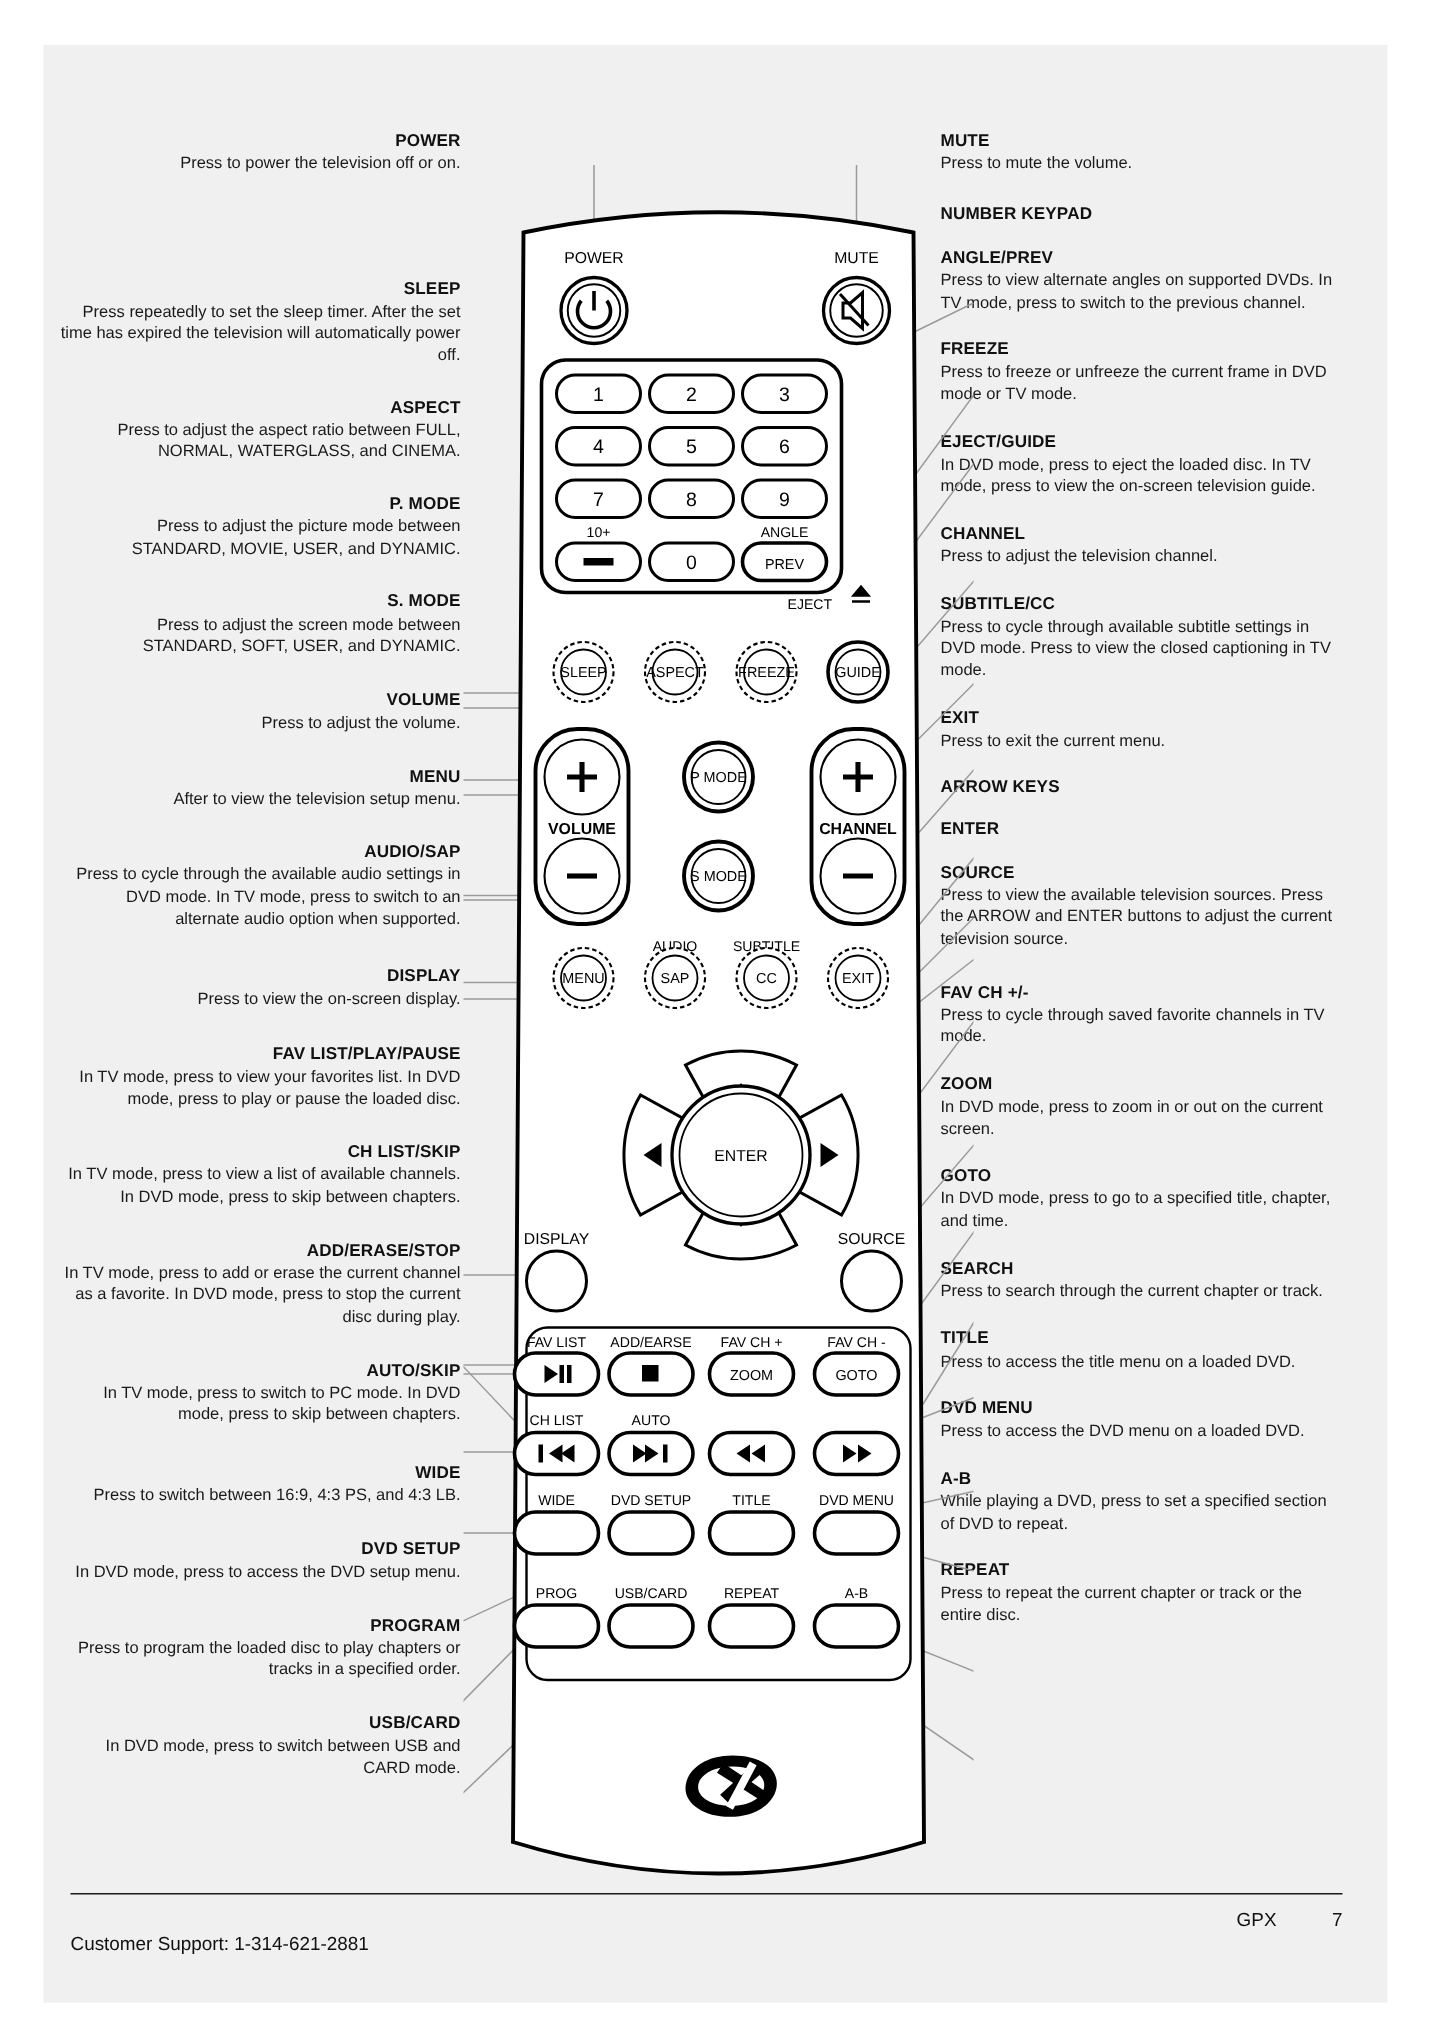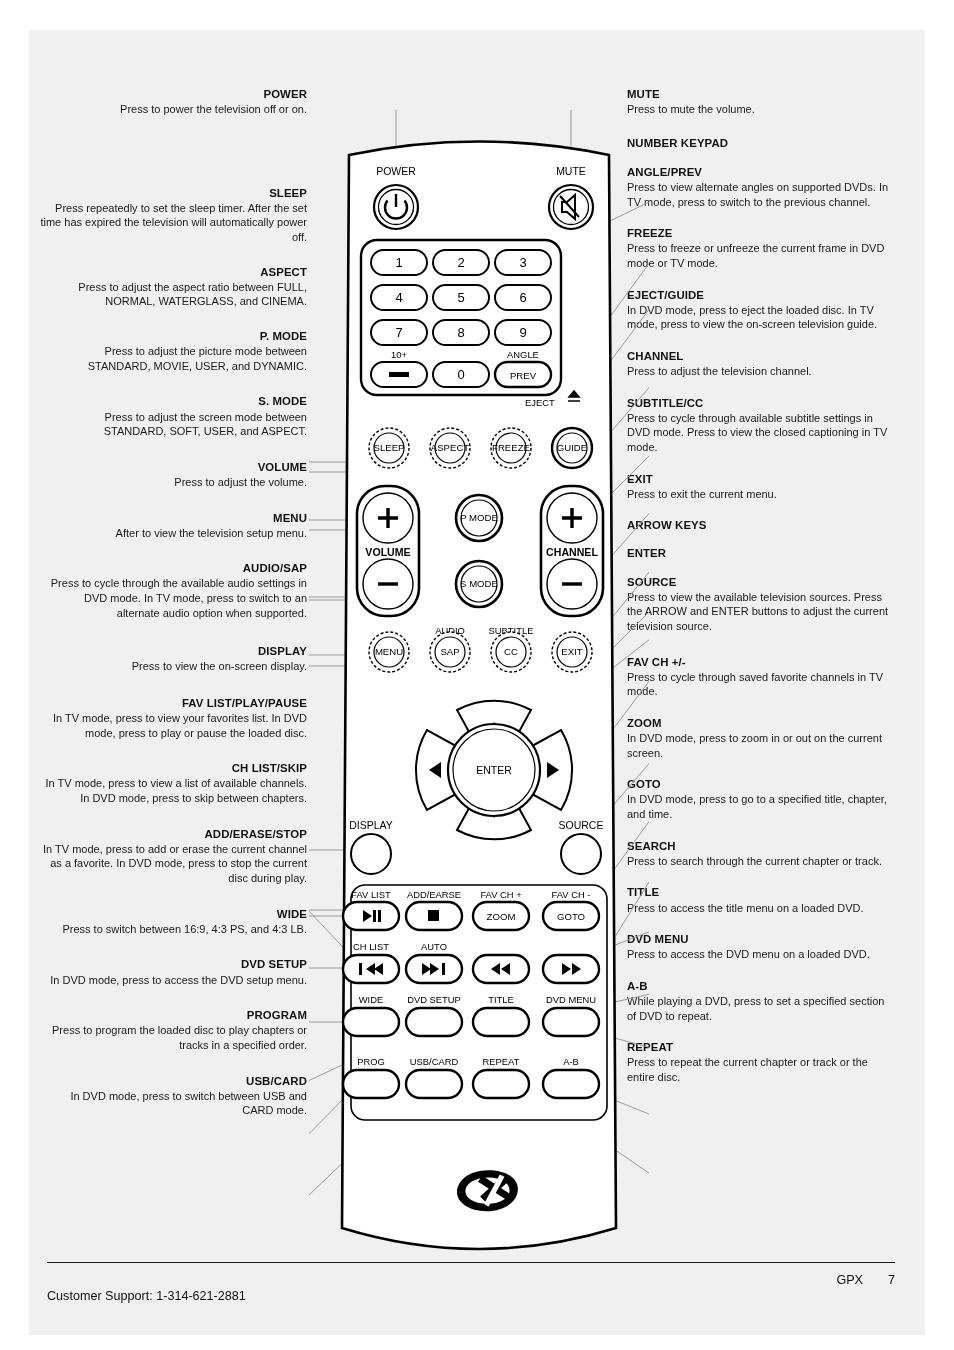--- a/index.html
+++ b/index.html
@@ -39,21 +39,21 @@
 
   
   .footer-rule{
     position:absolute;left:18px;top:1232px;width:848px;height:1px;background:#1a1a1a;
   }
   .footer{
     position:absolute;left:18px;top:1243px;width:848px;
     font-size:12.6px;color:#111;
   }
   .footer .left{position:absolute;left:0;top:16px;}
-  .footer .gpx{position:absolute;right:32px;top:0;}
+  .footer .gpx{position:absolute;right:44px;top:0;}
   .footer .pg{position:absolute;right:0;top:0;}
 </style>
 </head>
 <body>
 
 <div class="page">
 
   <div class="col col-left">
     <div class="ann" style="margin-bottom:70px;">
       <div class="ann-title">POWER</div>
@@ -66,21 +66,21 @@
     <div class="ann" style="margin-bottom:21px;">
       <div class="ann-title">ASPECT</div>
       <div class="ann-body">Press to adjust the aspect ratio between FULL, NORMAL, WATERGLASS, and CINEMA.</div>
     </div>
     <div class="ann" style="margin-bottom:22px;">
       <div class="ann-title">P. MODE</div>
       <div class="ann-body">Press to adjust the picture mode between STANDARD, MOVIE, USER, and DYNAMIC.</div>
     </div>
     <div class="ann" style="margin-bottom:22px;">
       <div class="ann-title">S. MODE</div>
-      <div class="ann-body">Press to adjust the screen mode between STANDARD, SOFT, USER, and ASPECT.</div>
+      <div class="ann-body">Press to adjust the screen mode between STANDARD, SOFT, USER, and DYNAMIC.</div>
     </div>
     <div class="ann" style="margin-bottom:22px;">
       <div class="ann-title">VOLUME</div>
       <div class="ann-body">Press to adjust the volume.</div>
     </div>
     <div class="ann" style="margin-bottom:22px;">
       <div class="ann-title">MENU</div>
       <div class="ann-body">After to view the television setup menu.</div>
     </div>
     <div class="ann" style="margin-bottom:25px;">
@@ -95,20 +95,24 @@
       <div class="ann-title">FAV LIST/PLAY/PAUSE</div>
       <div class="ann-body">In TV mode, press to view your favorites list. In DVD mode, press to play or pause the loaded disc.</div>
     </div>
     <div class="ann" style="margin-bottom:22px;">
       <div class="ann-title">CH LIST/SKIP</div>
       <div class="ann-body">In TV mode, press to view a list of available channels. In DVD mode, press to skip between chapters.</div>
     </div>
     <div class="ann" style="margin-bottom:22px;">
       <div class="ann-title">ADD/ERASE/STOP</div>
       <div class="ann-body">In TV mode, press to add or erase the current channel as a favorite. In DVD mode, press to stop the current disc during play.</div>
+    </div>
+    <div class="ann" style="margin-bottom:25px;">
+      <div class="ann-title">AUTO/SKIP</div>
+      <div class="ann-body">In TV mode, press to switch to PC mode.  In DVD mode, press to skip between chapters.</div>
     </div>
     <div class="ann" style="margin-bottom:22px;">
       <div class="ann-title">WIDE</div>
       <div class="ann-body">Press to switch between 16:9, 4:3 PS, and 4:3 LB.</div>
     </div>
     <div class="ann" style="margin-bottom:22px;">
       <div class="ann-title">DVD SETUP</div>
       <div class="ann-body">In DVD mode, press to access the DVD setup menu.</div>
     </div>
     <div class="ann" style="margin-bottom:22px;">

